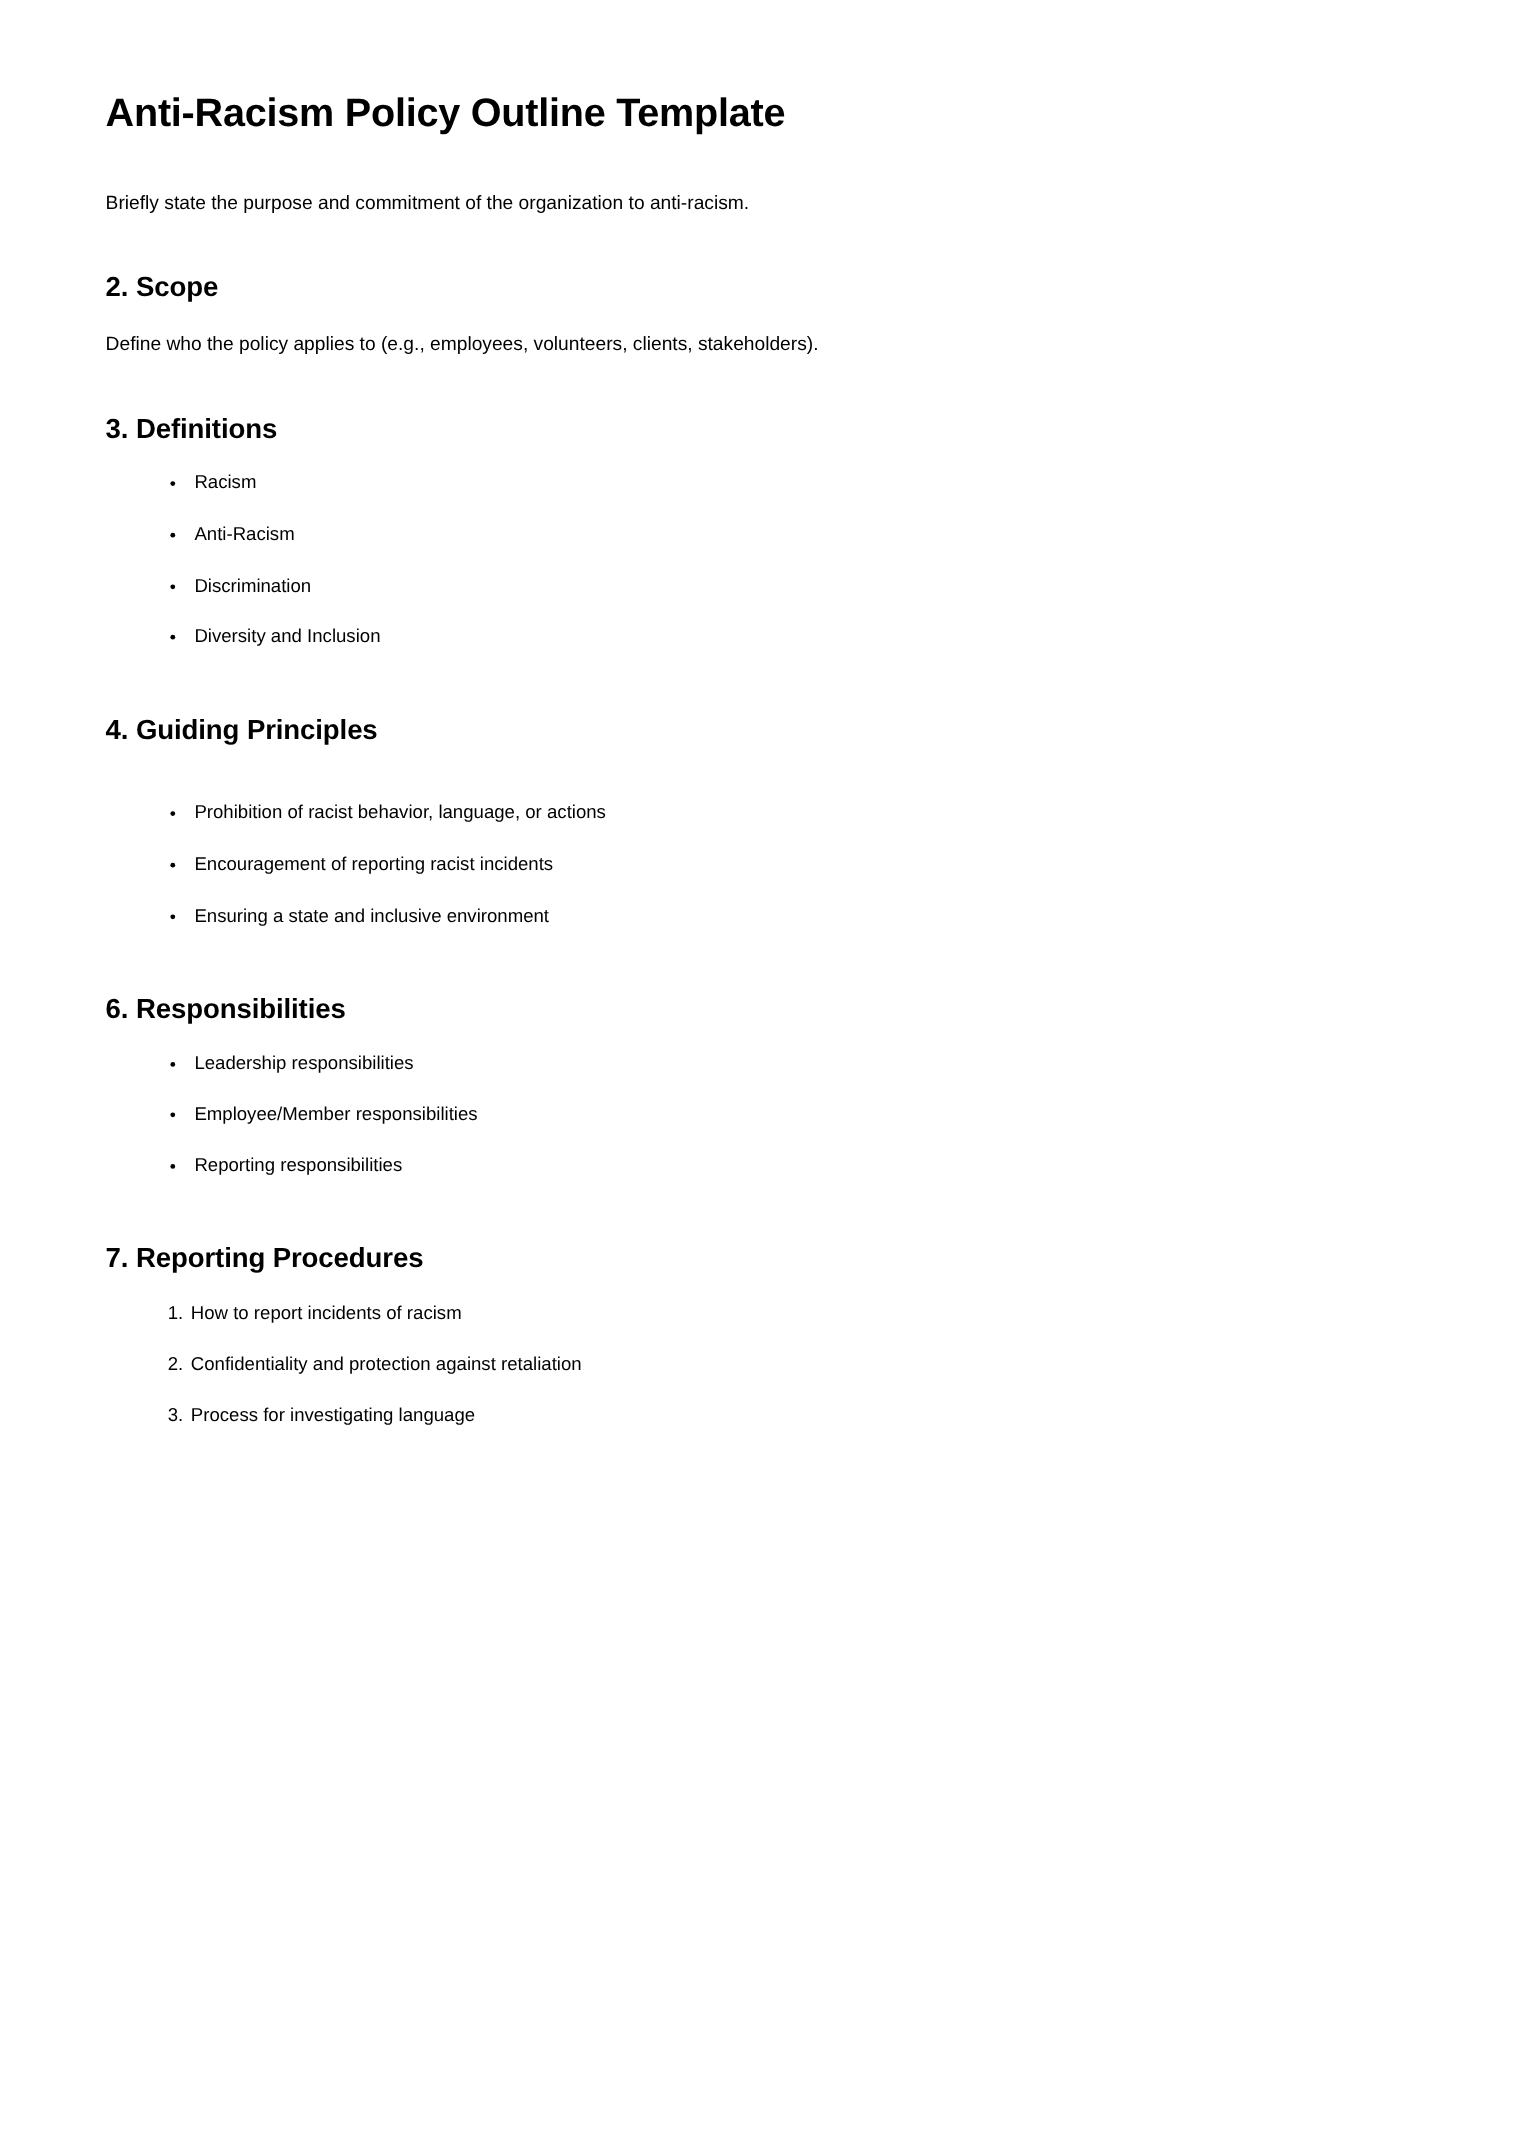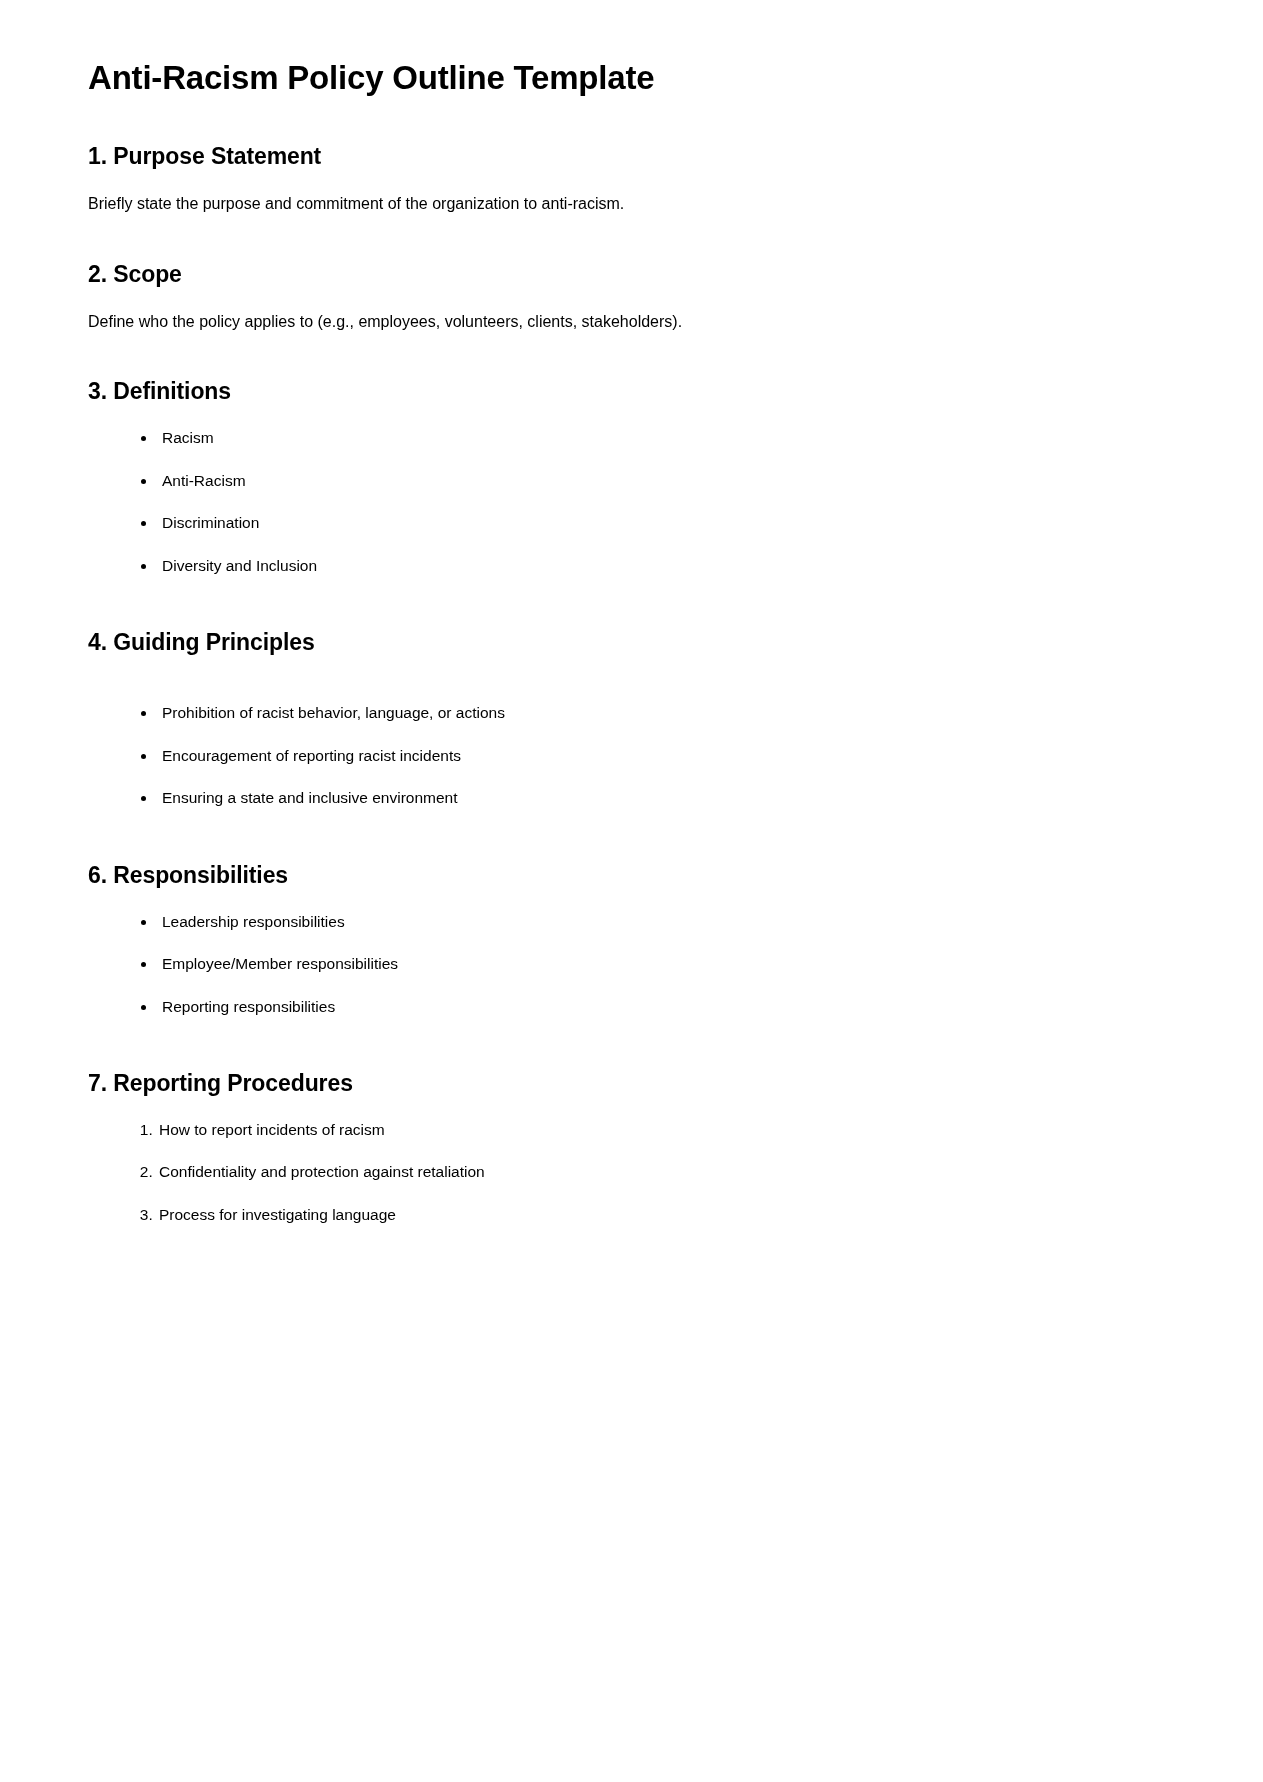--- a/index.html
+++ b/index.html
@@ -16,21 +16,21 @@
   }
   .page {
     position: relative;
     width: 1263px;
     height: 1782px;
     background: #ffffff;
   }
   
   .doc-clip {
     position: absolute;
-    top: 0;
+    top: 16px;
     left: 0;
     width: 1263px;
     height: 1300px;
     overflow: hidden;
   }
   .doc-body {
     padding: 42px 88px 0 88px;
     box-sizing: border-box;
   }
   h1.doc-title {
@@ -76,21 +76,20 @@
 </head>
 <body>
 
 <div class="page">
   <div class="doc-clip">
     <div class="doc-body">
 
       <h1 class="doc-title">Anti-Racism Policy Outline Template</h1>
 
       <div class="section">
-        <h2 class="section-heading">1. Purpose Statement</h2>
         <p class="section-paragraph">Briefly state the purpose and commitment of the organization to anti-racism.</p>
       </div>
 
       <div class="section">
         <h2 class="section-heading">2. Scope</h2>
         <p class="section-paragraph">Define who the policy applies to (e.g., employees, volunteers, clients, stakeholders).</p>
       </div>
 
       <div class="section">
         <h2 class="section-heading">3. Definitions</h2>

